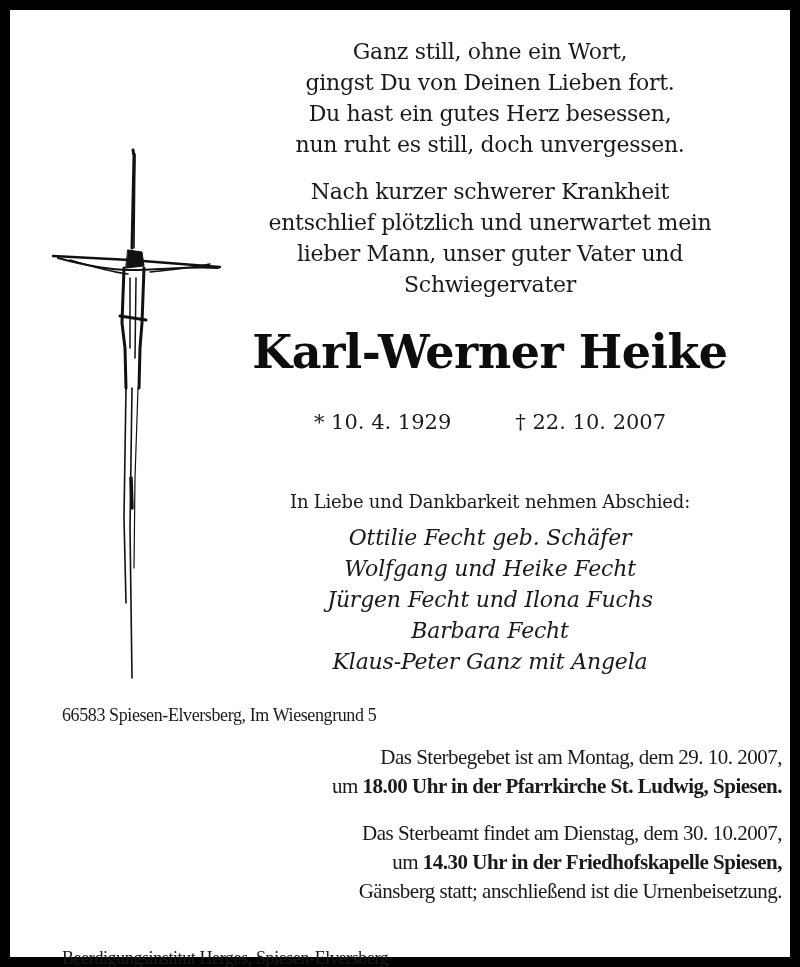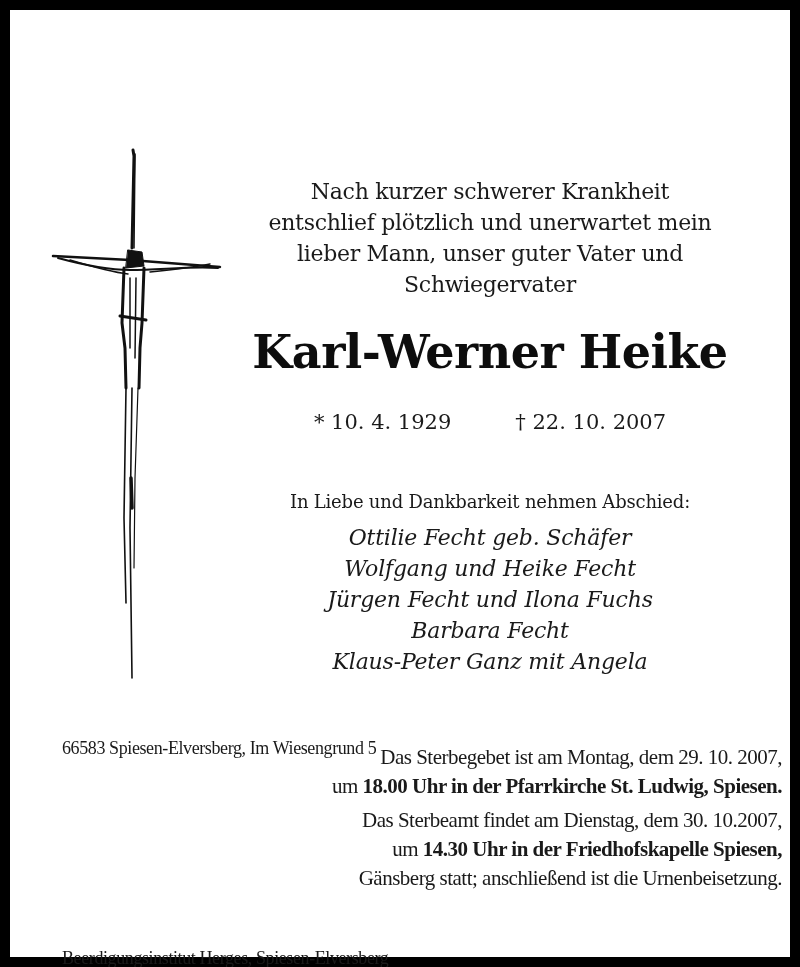--- a/index.html
+++ b/index.html
@@ -49,29 +49,29 @@
     }
     .mourners {
       position: absolute; left: 200px; top: 512px; width: 560px;
       text-align: center; font-size: 22px; line-height: 31px;
       font-style: italic; letter-spacing: -0.2px;
     }
     .mourners div { white-space: nowrap; }
     .address {
       position: absolute; left: 52px; top: 692px;
       font-size: 18px; line-height: 26px; white-space: nowrap;
-      letter-spacing: -0.4px; font-family: "Liberation Serif", serif; margin-top: 33px;
+      letter-spacing: -0.4px; font-family: "Liberation Serif", serif;
     }
     .services {
       position: absolute; left: 52px; top: 733px; width: 720px;
       font-size: 21px; line-height: 29px; letter-spacing: -0.5px;
       font-family: "Liberation Serif", serif;
     }
     .services .line { white-space: nowrap; text-align: right; }
-    .services .block2 { margin-top: 5px; }
+    .services .block2 { margin-top: 18px; }
     .services b { font-weight: bold; }
     .undertaker {
       position: absolute; left: 52px; top: 911px;
       font-size: 18px; line-height: 26px; white-space: nowrap;
       letter-spacing: -0.4px; font-family: "Liberation Serif", serif; margin-top: 24px;
     }
   </style>
 </head>
 <body>
 
@@ -96,20 +96,26 @@
       <path d="M86 130 L85 210" stroke-width="1.5"></path>
       <path d="M70 168 L96 172" stroke-width="3"></path>
 
       <path d="M76 240 L74 370 L76 455" stroke-width="1.6"></path>
       <path d="M82 240 L80 380 L82 530" stroke-width="1.6"></path>
       <path d="M88 240 L85 330 L84 420" stroke-width="1.2"></path>
       <path d="M81 330 L82 360" stroke-width="3.5"></path>
     </g>
   </svg>
 
+  <div class="poem">
+    <div>Ganz still, ohne ein Wort,</div>
+    <div>gingst Du von Deinen Lieben fort.</div>
+    <div>Du hast ein gutes Herz besessen,</div>
+    <div>nun ruht es still, doch unvergessen.</div>
+  </div>
 
   <div class="intro">
     <div>Nach kurzer schwerer Krankheit</div>
     <div>entschlief plötzlich und unerwartet mein</div>
     <div>lieber Mann, unser guter Vater und</div>
     <div>Schwiegervater</div>
   </div>
 
   <div class="name">Karl-Werner Heike</div>
 

